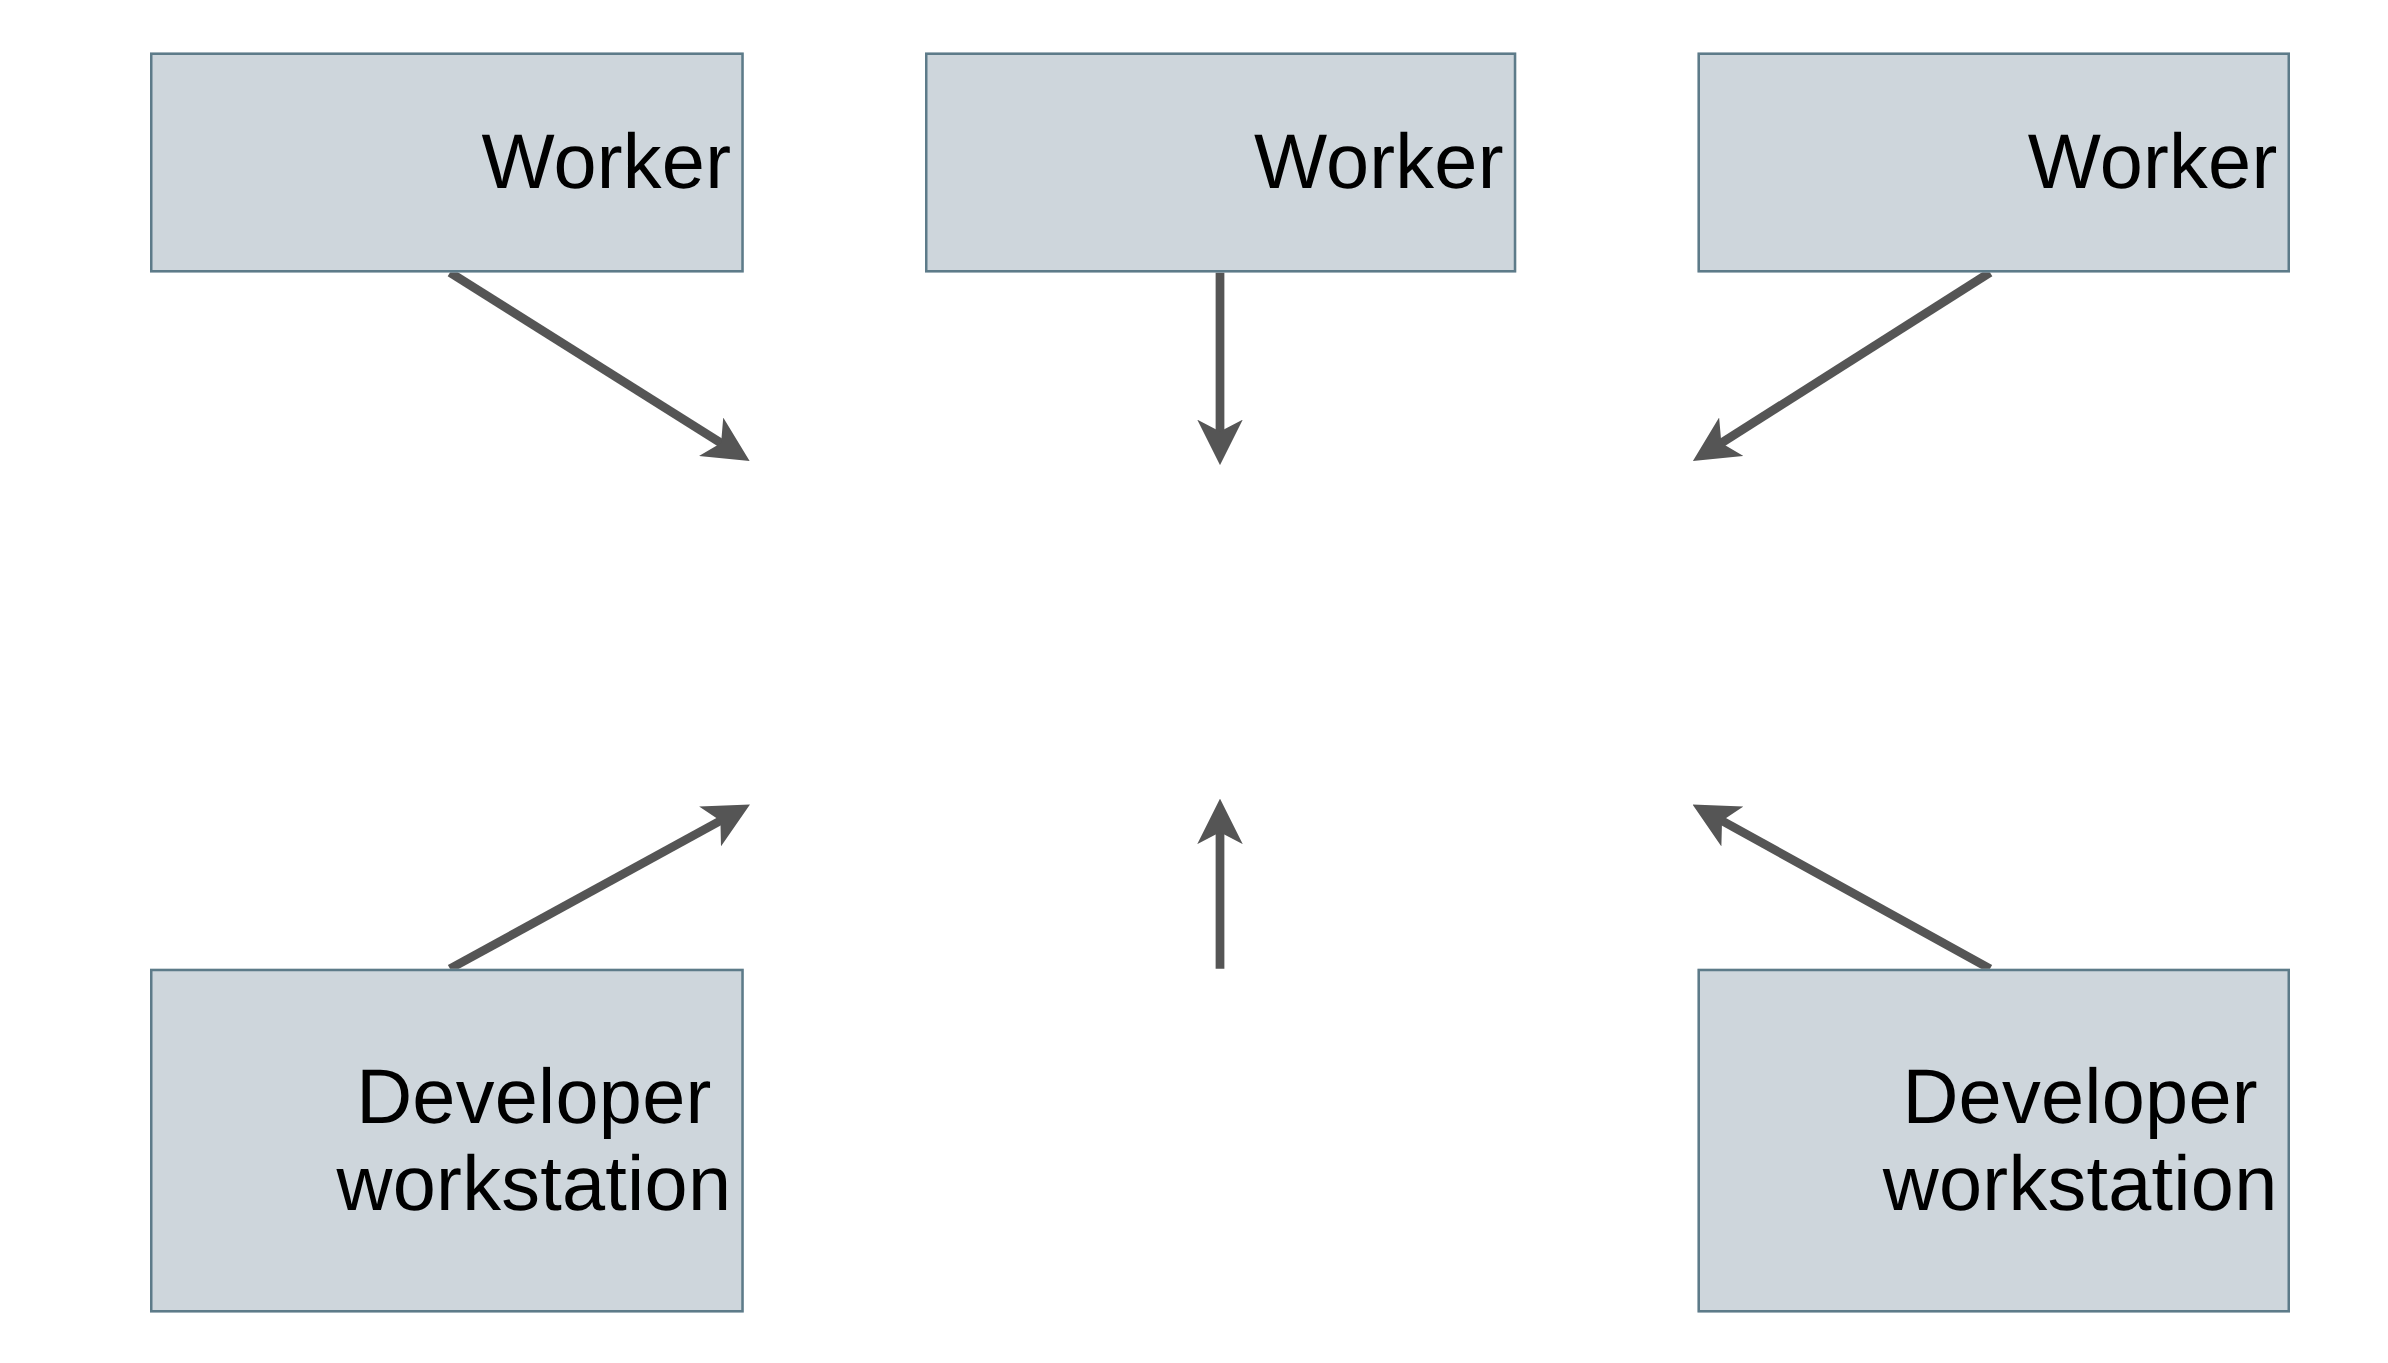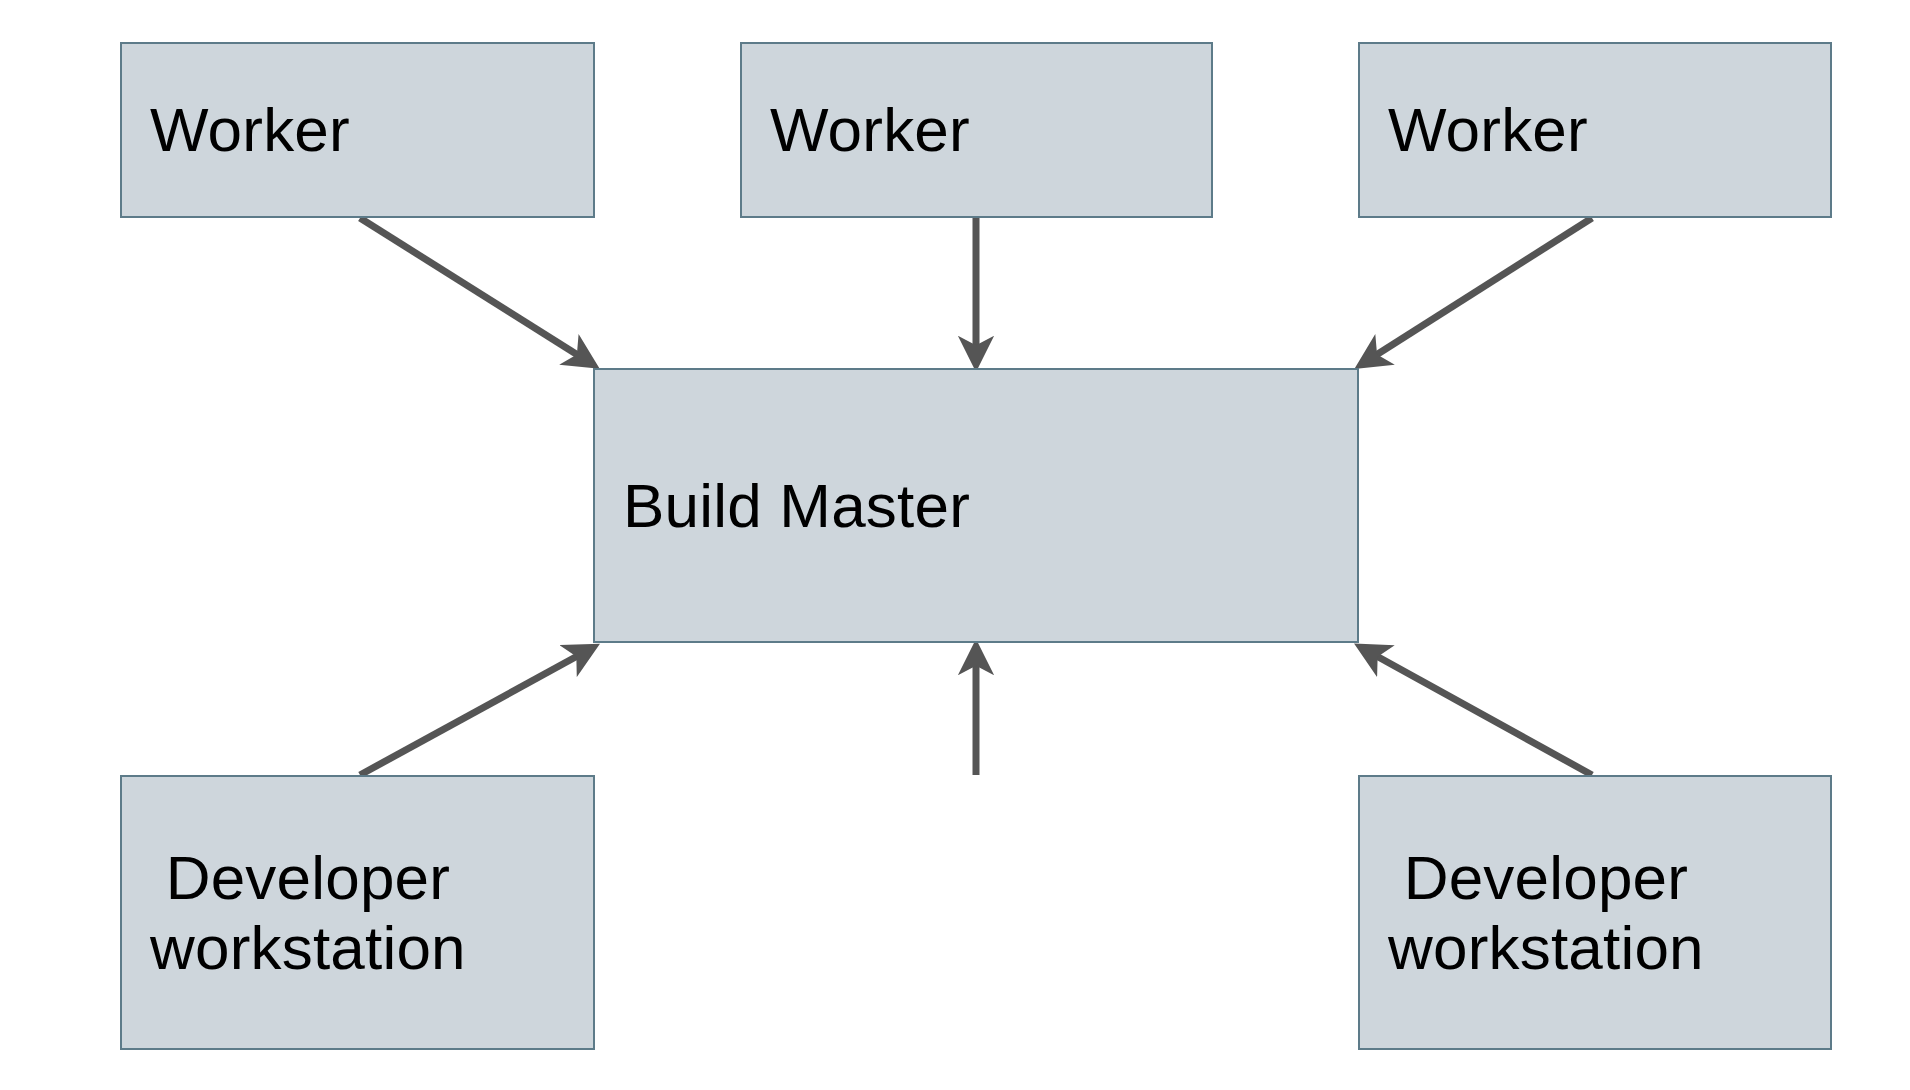--- a/index.html
+++ b/index.html
@@ -26,28 +26,27 @@
     width: 1910px;
     height: 1090px;
   }
   .node {
     position: absolute;
     box-sizing: border-box;
     background: #ced6dc;
     border: 2px solid #5d7b89;
     display: flex;
     align-items: center;
-    justify-content: flex-start;
+    justify-content: flex-end;
     text-align: center;
     color: #000000;
     font-weight: 400;
     line-height: 1.12;
     letter-spacing: 0.2px;
     white-space: pre-line;
-    padding-left: 20px;
   }
   .node-label {
     display: block;
     padding: 0 8px;
   }
   
   #node-worker-1 { left: 120px; top: 42px;  width: 475px; height: 176px; font-size: 62px; }
   #node-worker-2 { left: 740px; top: 42px;  width: 473px; height: 176px; font-size: 62px; }
   #node-worker-3 { left: 1358px; top: 42px; width: 474px; height: 176px; font-size: 62px; }
   
@@ -99,23 +98,20 @@
   </div>
 
   <div class="node" id="node-worker-2">
     <span class="node-label">Worker</span>
   </div>
 
   <div class="node" id="node-worker-3">
     <span class="node-label">Worker</span>
   </div>
 
-  <div class="node" id="node-build-master">
-    <span class="node-label">Build Master</span>
-  </div>
 
   <div class="node" id="node-dev-workstation-1">
     <span class="node-label">Developer
 workstation</span>
   </div>
 
 
   <div class="node" id="node-dev-workstation-2">
     <span class="node-label">Developer
 workstation</span>

